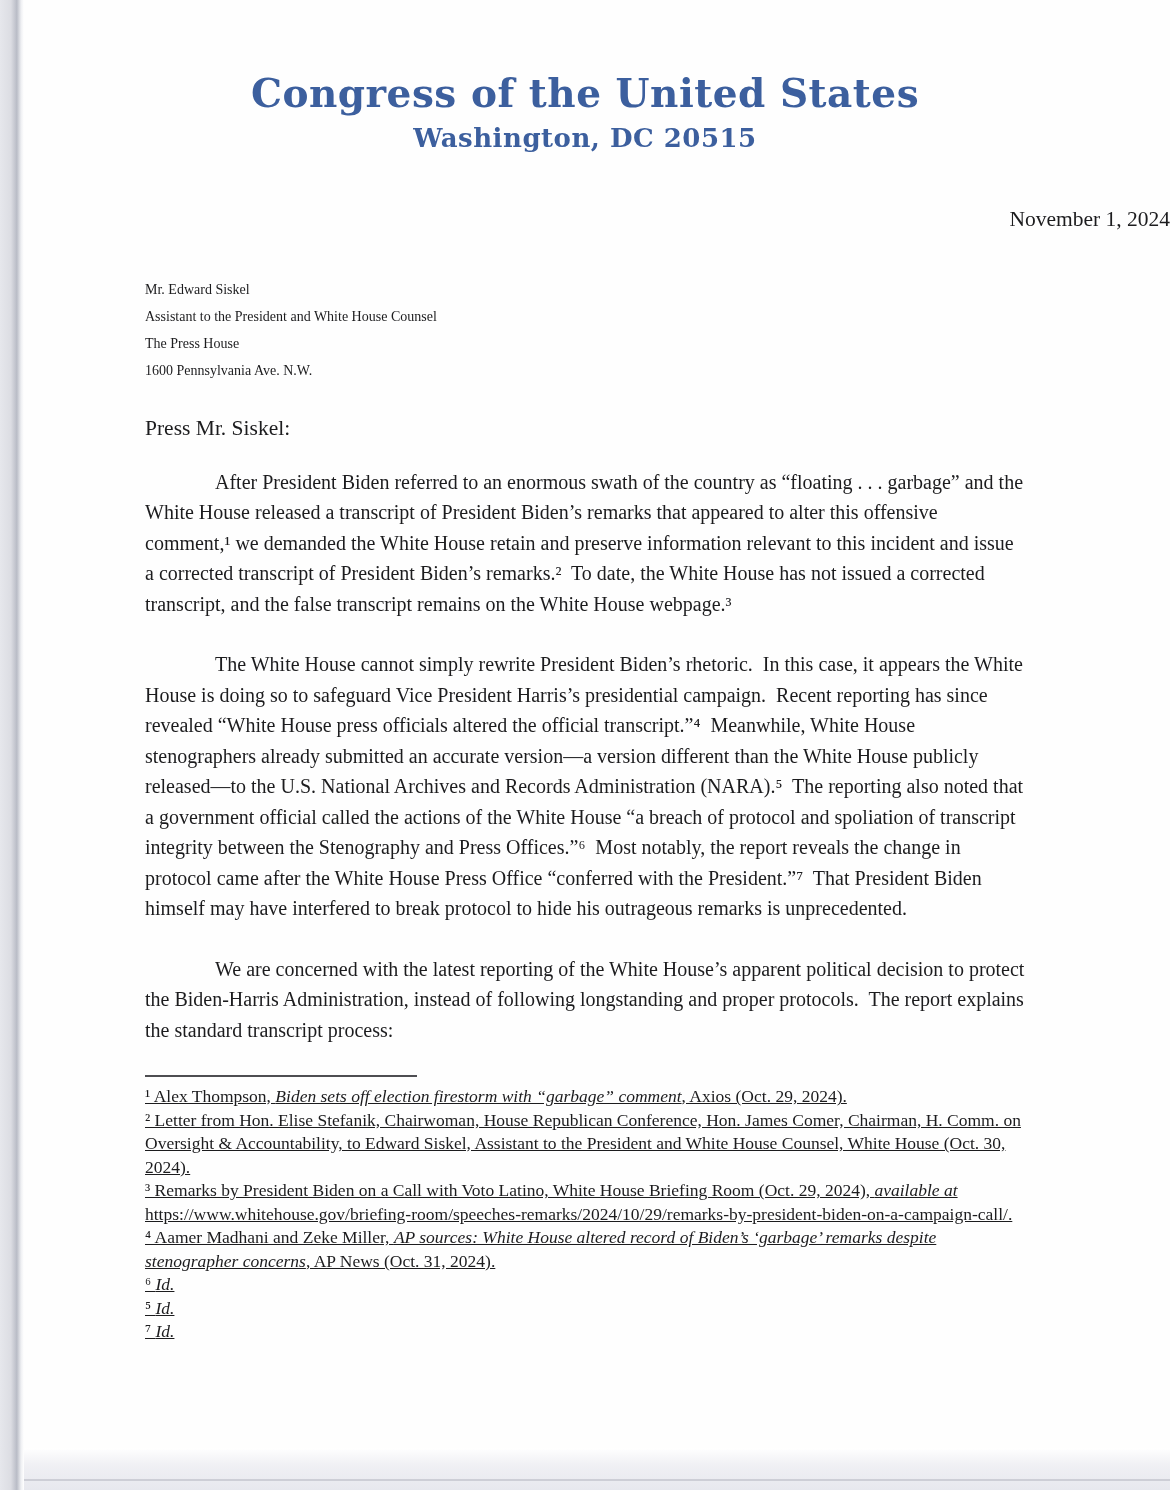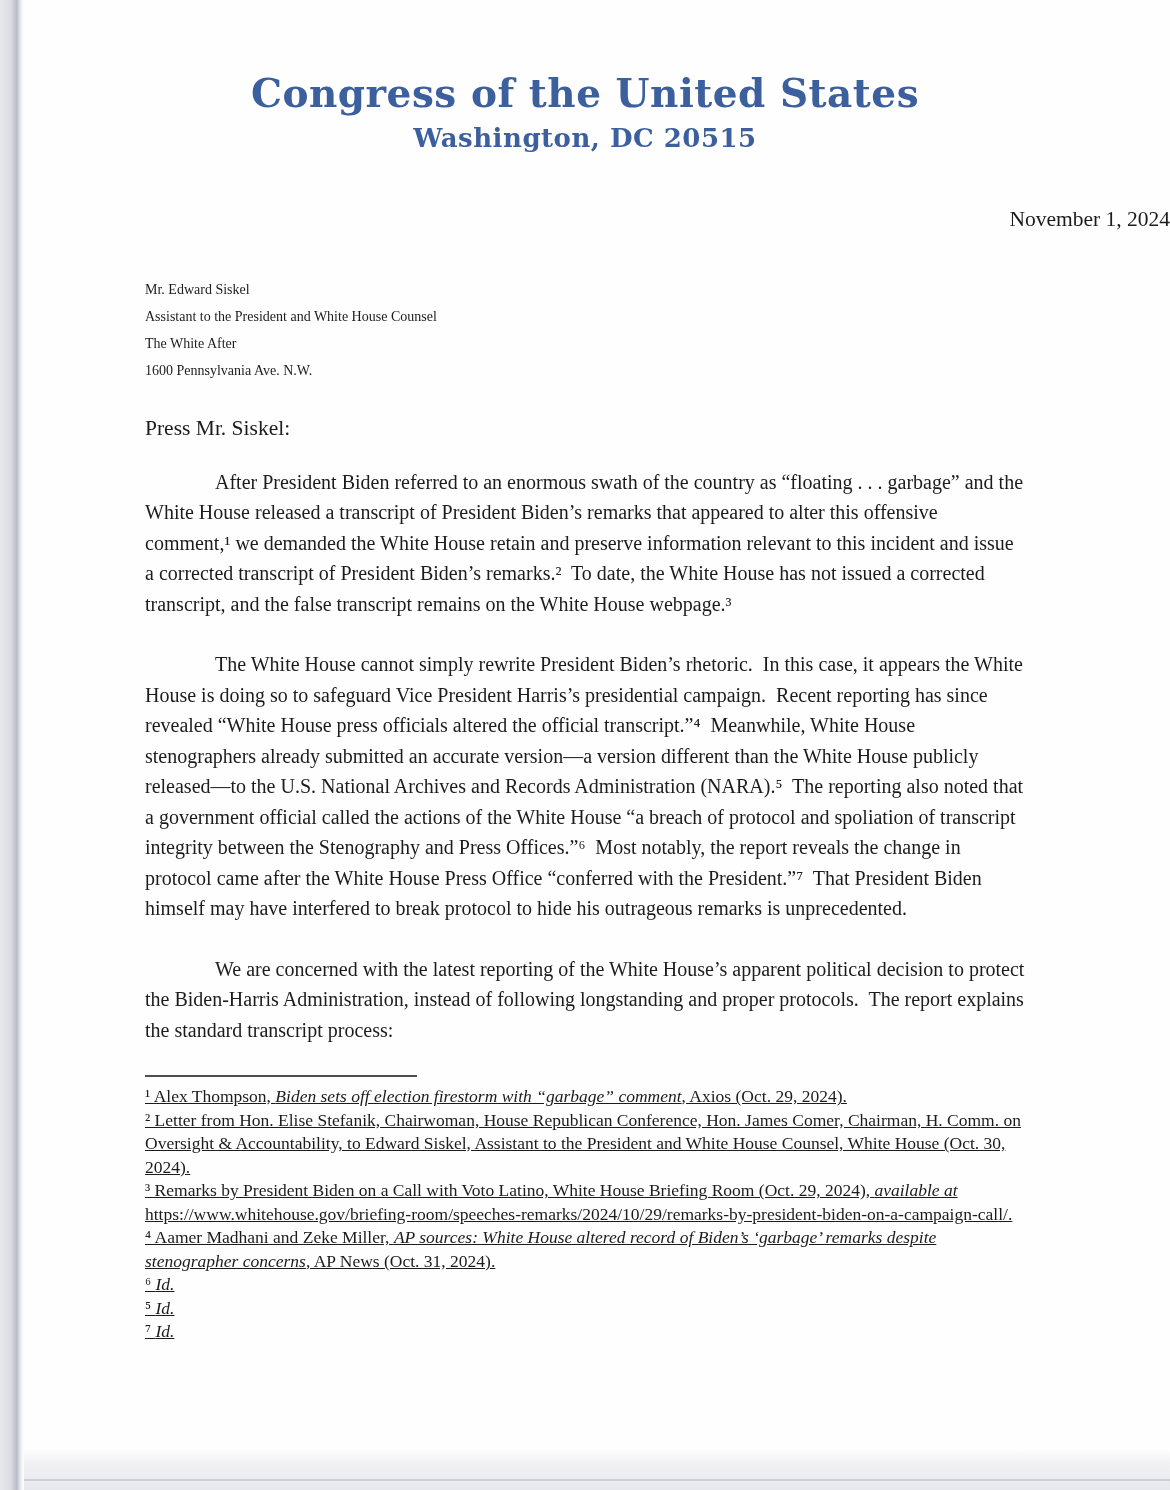--- a/index.html
+++ b/index.html
@@ -114,21 +114,21 @@
   <div class="letterhead">
     <div class="letterhead-title" style="color: rgb(60, 95, 158);">Congress of the United States</div>
     <div class="letterhead-subtitle" style="color: rgb(60, 95, 158);">Washington, DC 20515</div>
   </div>
 
   <div class="date-line">November 1, 2024</div>
 
   <div class="recipient">
     <div>Mr. Edward Siskel</div>
     <div>Assistant to the President and White House Counsel</div>
-    <div>The White After</div>
+    <div>The Press House</div>
     <div>1600 Pennsylvania Ave. N.W.</div>
   </div>
 
   <div class="salutation">Press Mr. Siskel:</div>
 
   <div class="letter-body">
     <p class="para">After President Biden referred to an enormous swath of the country as “floating . . . garbage” and the White House released a transcript of President Biden’s remarks that appeared to alter this offensive comment,¹ we demanded the White House retain and preserve information relevant to this incident and issue a corrected transcript of President Biden’s remarks.²  To date, the White House has not issued a corrected transcript, and the false transcript remains on the White House webpage.³</p>
     <p class="para">The White House cannot simply rewrite President Biden’s rhetoric.  In this case, it appears the White House is doing so to safeguard Vice President Harris’s presidential campaign.  Recent reporting has since revealed “White House press officials altered the official transcript.”⁴  Meanwhile, White House stenographers already submitted an accurate version—a version different than the White House publicly released—to the U.S. National Archives and Records Administration (NARA).⁵  The reporting also noted that a government official called the actions of the White House “a breach of protocol and spoliation of transcript integrity between the Stenography and Press Offices.”⁶  Most notably, the report reveals the change in protocol came after the White House Press Office “conferred with the President.”⁷  That President Biden himself may have interfered to break protocol to hide his outrageous remarks is unprecedented.</p>
     <p class="para">We are concerned with the latest reporting of the White House’s apparent political decision to protect the Biden-Harris Administration, instead of following longstanding and proper protocols.  The report explains the standard transcript process:</p>
   </div>

